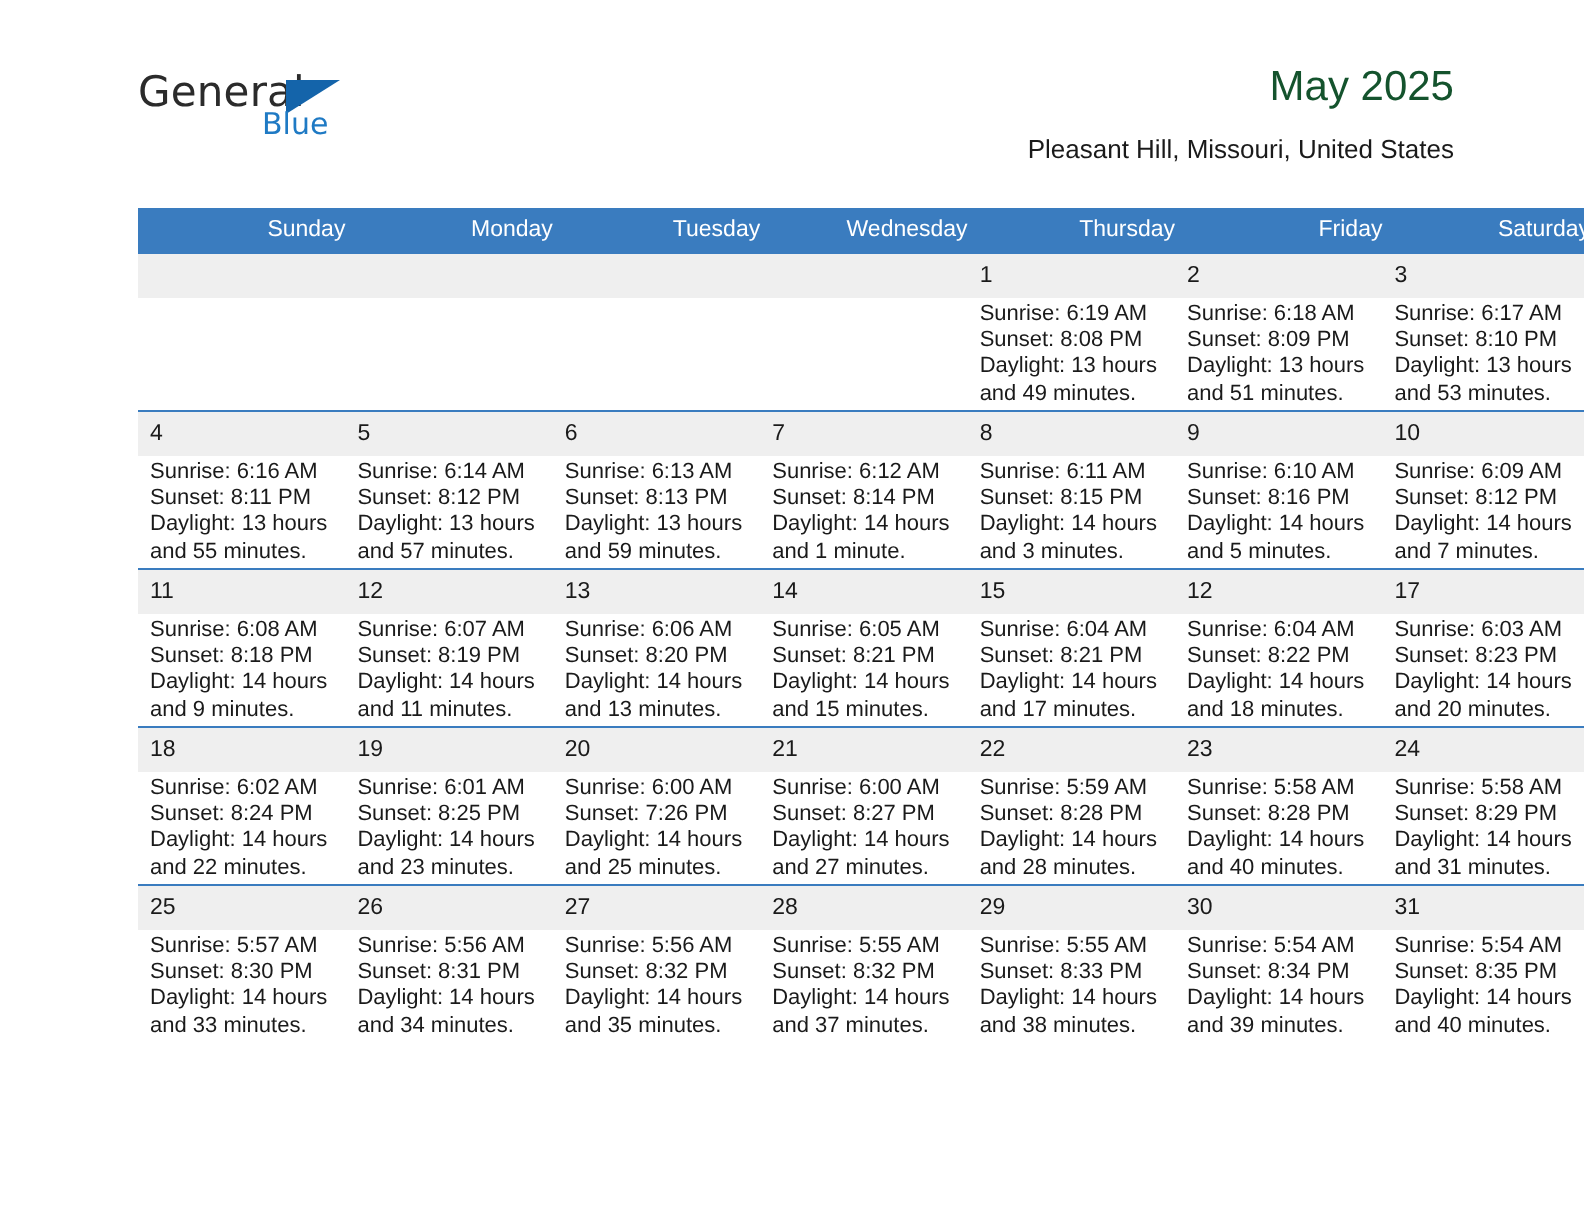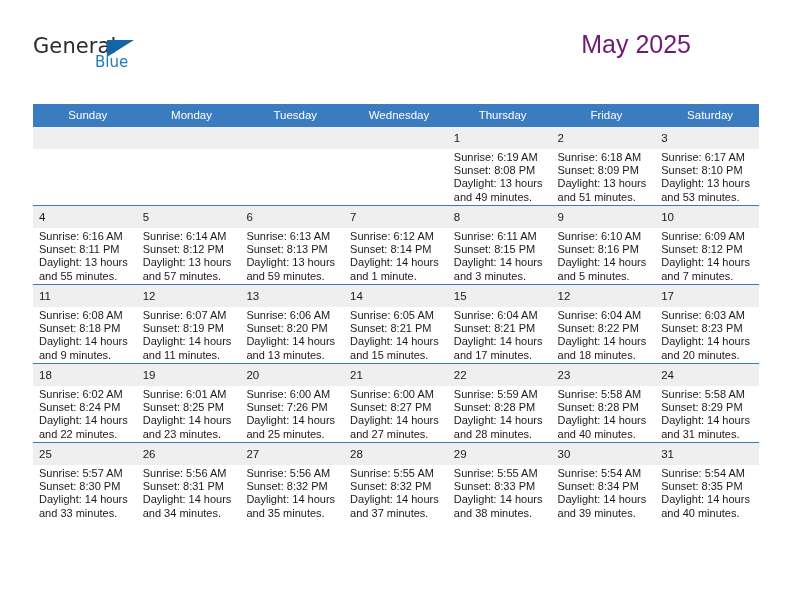--- a/index.html
+++ b/index.html
@@ -12,20 +12,21 @@
     height: 612px;
     font-family: "Liberation Sans", sans-serif;
     color: #1a1a1a;
     overflow: hidden;
   }
   .page {
     position: relative;
     width: 724px;
     height: 612px;
     box-sizing: border-box;
+    margin-left: 36px;
   }
 
   
   .header {
     position: absolute;
     left: 33px;
     top: 28px;
     right: 33px;
     height: 66px;
   }
@@ -64,22 +65,22 @@
     font-family: "DejaVu Sans", sans-serif;
     font-weight: 400;
   }
   .title-block {
     position: absolute;
     right: 0;
     top: 0;
     text-align: right;
   }
   .cal-title {
-    font-size: 25px;
-    color: #701a75;
+    font-size: 21px;
+    color: #14532d;
     font-weight: 400;
     line-height: 32px;
     white-space: nowrap;
   }
   .cal-subtitle {
     font-size: 13px;
     color: #1a1a1a;
     font-weight: 400;
     line-height: 20px;
     margin-top: 5px;
@@ -93,21 +94,21 @@
     top: 104px;
     width: 726px;
     border-collapse: collapse;
     table-layout: fixed;
   }
   .calendar th {
     background: #3a7cbf;
     color: #ffffff;
     font-size: 11.5px;
     font-weight: 400;
-    text-align: center;
+    text-align: right;
     padding: 5px 0 5px 6px;
     height: 11px;
     border: none;
   }
   .calendar td {
     width: 103.7px;
     height: 78px;
     vertical-align: top;
     padding: 0;
     border: none;
@@ -147,20 +148,21 @@
   <div class="header">
 
     <div class="logo">
       <span class="logo-general">General</span>
       <span class="logo-tri"></span>
       <span class="logo-blue">Blue</span>
     </div>
 
     <div class="title-block">
       <div class="cal-title">May 2025</div>
+      <div class="cal-subtitle">Pleasant Hill, Missouri, United States</div>
     </div>
 
   </div>
 
   <table class="calendar">
     <thead>
       <tr>
         <th>Sunday</th>
         <th>Monday</th>
         <th>Tuesday</th>

